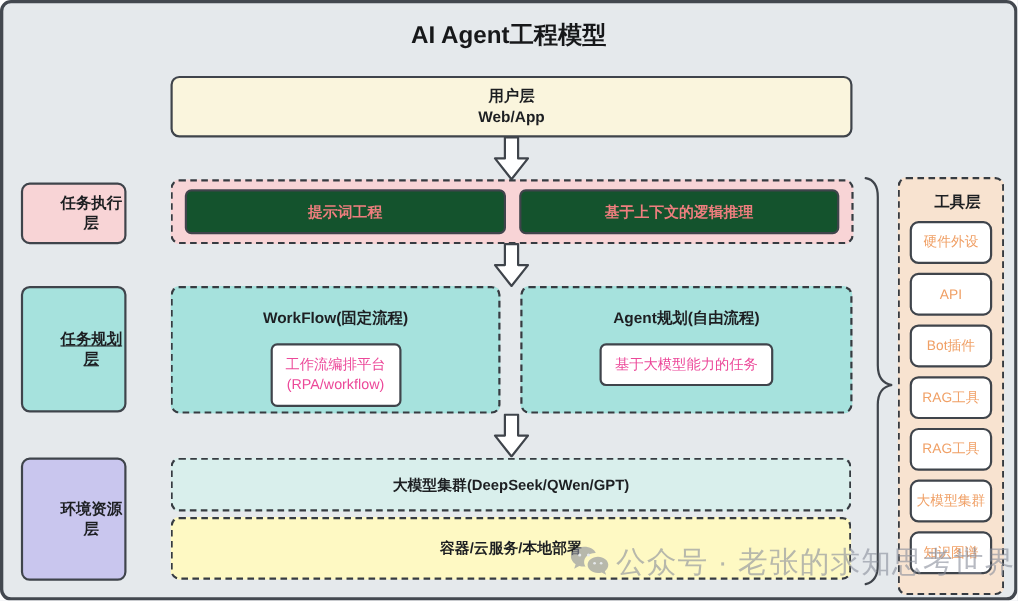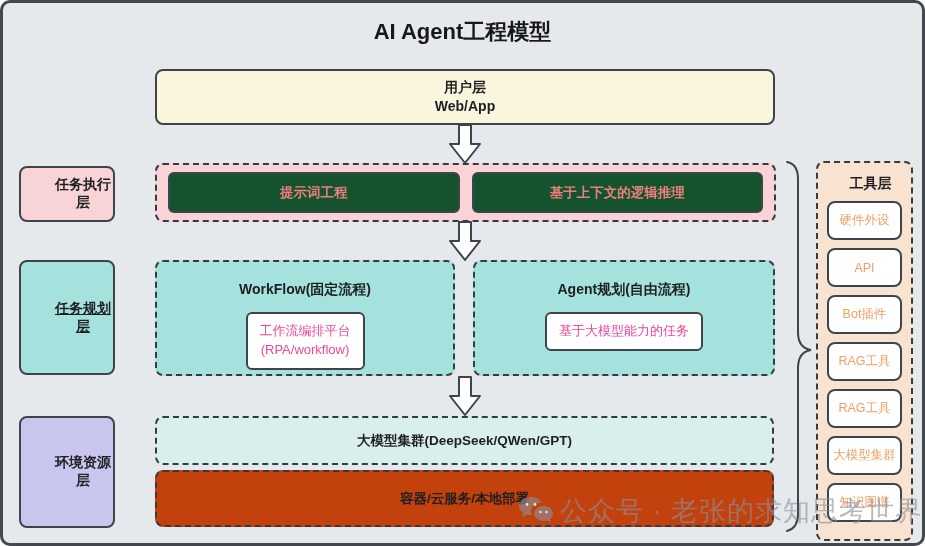--- a/index.html
+++ b/index.html
@@ -47,21 +47,21 @@
   .plan-right { left: 470px; width: 302px; align-items: center; }
   .plan-title { margin-top: 19px; font-size: 14px; font-weight: bold; color: #1d1f22; }
   .plan-inner { margin-top: 13px; background: #ffffff;
     border: 2px solid #3f444b; border-radius: 6px;
     padding: 8px 12px; font-size: 13px; color: #ec4899;
     line-height: 1.45; text-align: center; }
 
   .model-box { left: 152px; top: 413px; width: 619px; height: 49px;
     background: #d9efec; font-size: 13.5px; font-weight: bold; color: #1d1f22; }
   .deploy-box { left: 152px; top: 467px; width: 619px; height: 57px;
-    background: #c2410c; font-size: 13.5px; font-weight: bold; color: #1d1f22; }
+    background: #fef9c3; font-size: 13.5px; font-weight: bold; color: #1d1f22; }
 
   .side-label { left: 16px; width: 96px;
     font-size: 14px; font-weight: bold; color: #1d1f22; padding-left: 32px; }
   .label-exec { top: 163px; height: 56px; background: #f8d4d6; }
   .label-plan { top: 257px; height: 115px; background: #a6e2dd; text-decoration: underline; }
   .label-env  { top: 413px; height: 112px; background: #c9c6ee; }
 
   .tools-box { left: 813px; top: 158px; width: 97px; height: 380px;
     background: #f8e3d0; }
   .tools-title { left: 813px; top: 172px; width: 109px; text-align: center;

